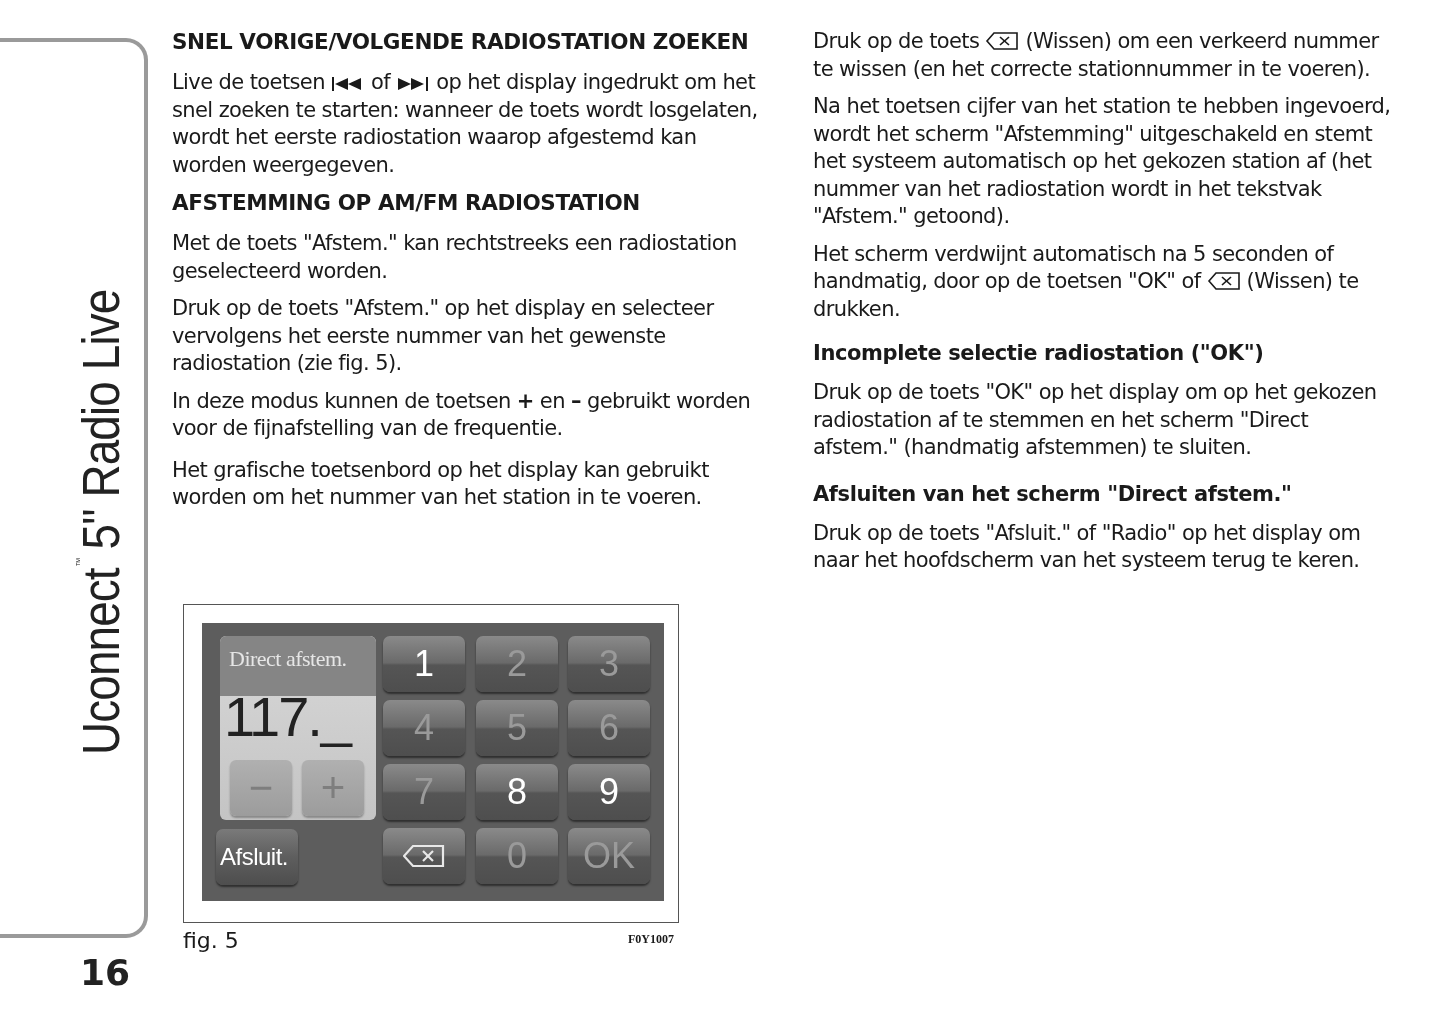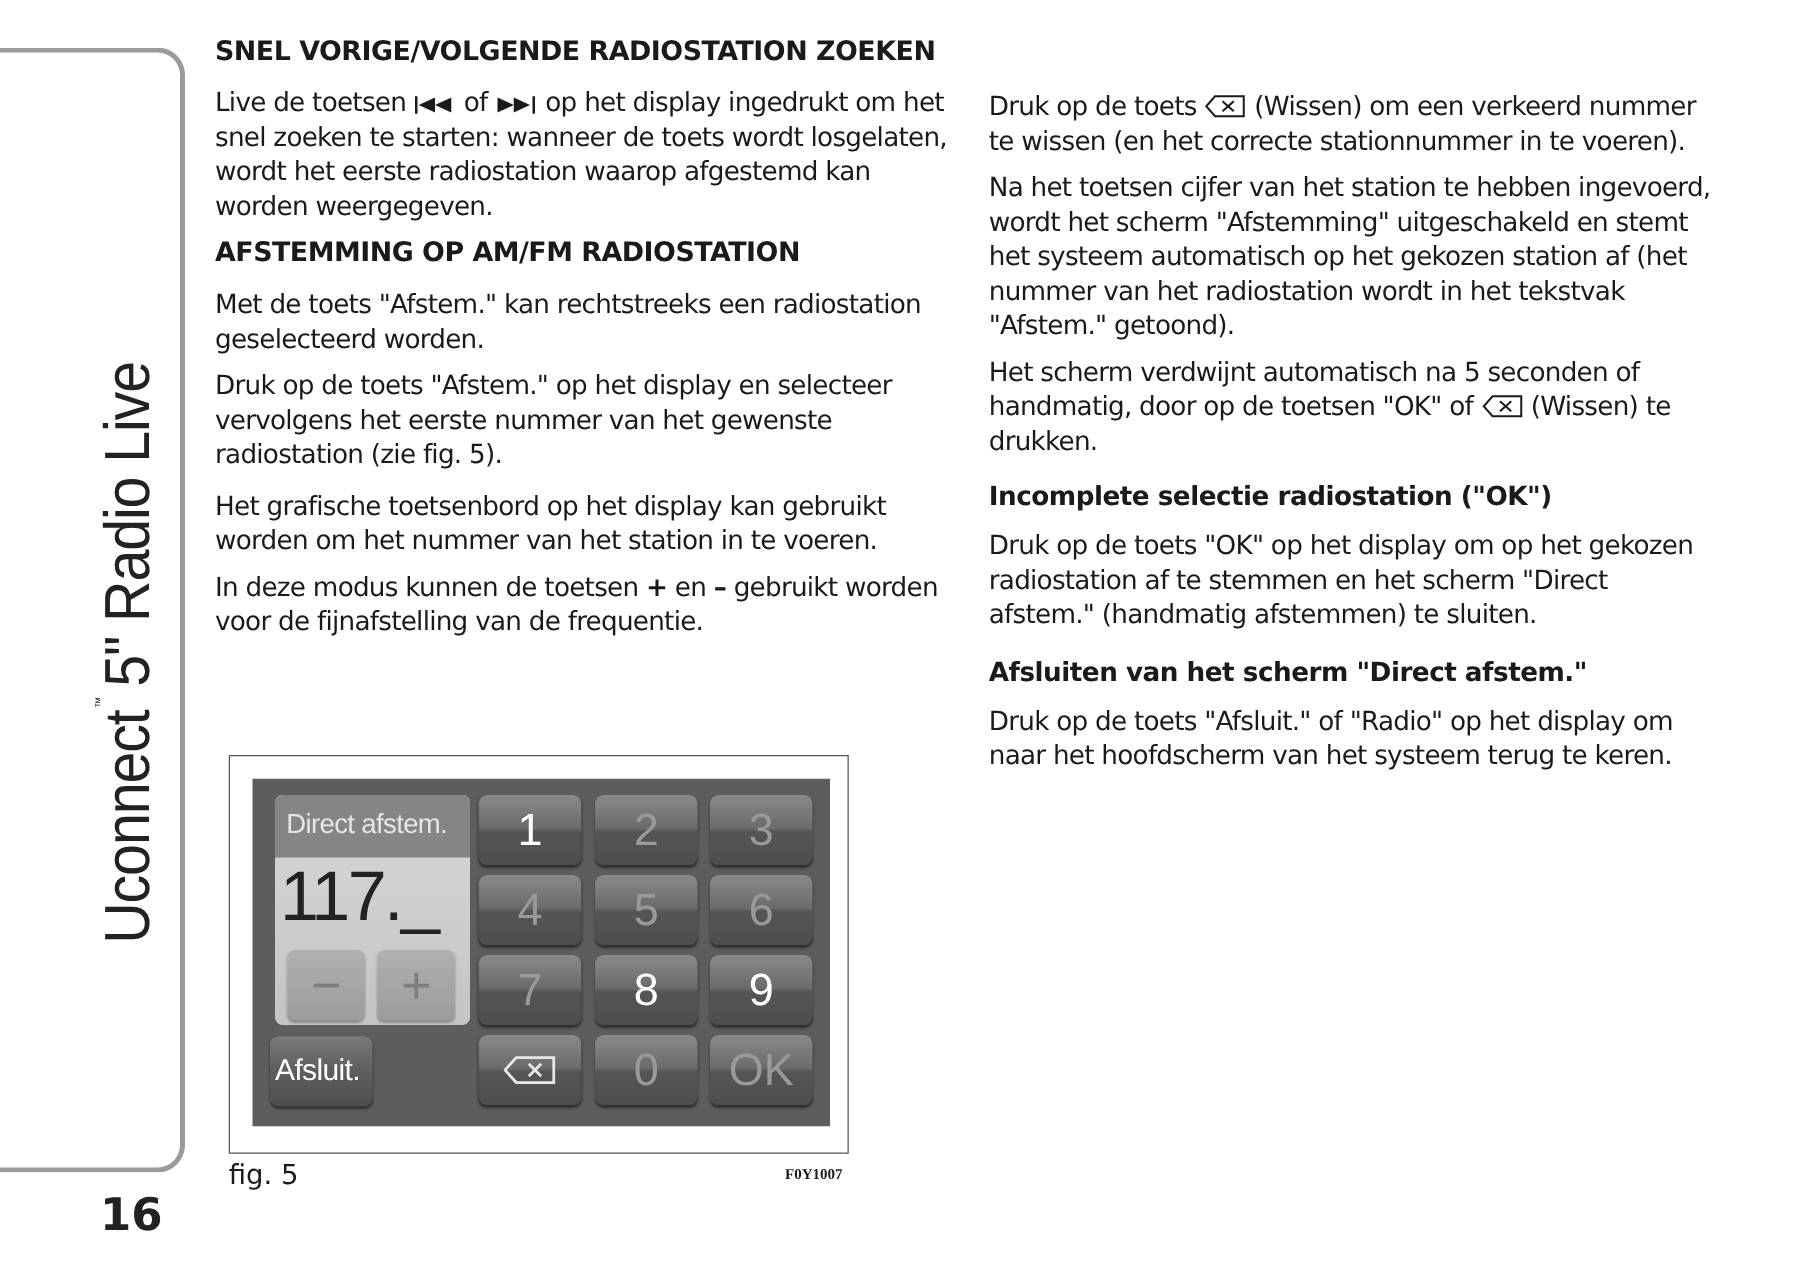--- a/index.html
+++ b/index.html
@@ -13,21 +13,21 @@
                   transform: rotate(-90deg); white-space: nowrap;
                   font-family: "Liberation Sans", sans-serif; font-size: 51px; color: #222; letter-spacing: -1px;
                   transform: rotate(-90deg) scaleX(0.9); }
     .side-title sup { font-size: 10px; vertical-align: 36px; margin: 0 10px 0 2px; }
     .page-number { position: absolute; left: 80px; top: 952px; font-family: "DejaVu Sans", sans-serif;
                    font-weight: bold; font-size: 36px; color: #222; }
 
     
     .col { position: absolute; top: 28px; }
     .col-left { left: 172px; width: 590px; }
-    .col-right { left: 791px; width: 580px; margin-top: 44px; }
+    .col-right { left: 813px; width: 580px; }
     h2.caps { font-family: "DejaVu Sans", sans-serif; font-weight: bold; font-size: 21.5px;
               line-height: 27px; margin: 0 0 14px 0; letter-spacing: -0.4px; color: #1a1a1a; }
     h3.sub { font-family: "DejaVu Sans", sans-serif; font-weight: bold; font-size: 21px;
              line-height: 28px; margin: 0 0 12px 0; letter-spacing: -0.4px; }
     p { font-family: "DejaVu Sans", sans-serif; font-size: 21px; line-height: 27.5px;
         margin: 0 0 10px 0; letter-spacing: -0.6px; }
     .mt { margin-top: 26px; }
     .ico-inline { display: inline-block; vertical-align: -3px; }
 
     
@@ -36,21 +36,21 @@
     .screen { position: absolute; left: 18px; top: 18px; width: 462px; height: 278px;
               background: #5d5d5d; }
     .key { position: absolute; width: 82px; height: 56px; border-radius: 7px;
            background: linear-gradient(#8a8a8a 0%, #6a6a6a 48%, #555 52%, #4e4e4e 100%);
            box-shadow: 0 2px 2px rgba(0,0,0,0.5);
            display: flex; align-items: center; justify-content: center;
            font-family: "Liberation Sans", sans-serif; font-size: 36px; color: #9a9a9a; }
     .key.active { color: #ffffff; }
     .panel { position: absolute; left: 18px; top: 13px; width: 156px; height: 184px;
              border-radius: 6px; background: linear-gradient(#d8d8d8, #c4c4c4); overflow: hidden; }
-    .panel-head { height: 50px; background: #858585; color: #e6e6e6; font-family: Liberation Sans, sans-serif;
+    .panel-head { height: 60px; background: #858585; color: #e6e6e6; font-family: Liberation Serif, serif;
                   font-size: 22px; line-height: 46px; padding-left: 9px; letter-spacing: -0.5px; }
     .freq { position: absolute; left: 4px; top: 48px; font-family: "Liberation Sans", sans-serif; font-size: 56px;
             color: #222; letter-spacing: -2px; }
     .step { position: absolute; top: 124px; width: 62px; height: 56px; border-radius: 6px;
             background: linear-gradient(#b0b0b0, #9c9c9c); box-shadow: 0 2px 2px rgba(0,0,0,0.3);
             display: flex; align-items: center; justify-content: center;
             font-family: "Liberation Sans", sans-serif; font-size: 42px; color: #7e7e7e; }
     .exit-btn { position: absolute; left: 14px; top: 206px; width: 82px; height: 56px; border-radius: 7px;
                 background: linear-gradient(#7a7a7a 0%, #5e5e5e 50%, #4e4e4e 100%); box-shadow: 0 2px 2px rgba(0,0,0,0.5);
                 color: #fff; font-family: "Liberation Sans", sans-serif; font-size: 24px; letter-spacing: -0.5px;
@@ -80,28 +80,28 @@
         <polygon points="2,4 15,10 2,16" fill="#1a1a1a"></polygon>
         <polygon points="15,4 28,10 15,16" fill="#1a1a1a"></polygon>
         <rect x="30" y="3" width="2" height="14" fill="#1a1a1a"></rect>
       </svg>
     <span>op het display ingedrukt om het snel zoeken te starten: wanneer de toets wordt losgelaten, wordt het eerste radiostation waarop afgestemd kan worden weergegeven.</span>
   </p>
 
   <h2 class="caps mt">AFSTEMMING OP AM/FM RADIOSTATION</h2>
   <p>Met de toets "Afstem." kan rechtstreeks een radiostation geselecteerd worden.</p>
   <p>Druk op de toets "Afstem." op het display en selecteer vervolgens het eerste nummer van het gewenste radiostation (zie fig. 5).</p>
-  <p style="margin-top:14px">Het grafische toetsenbord op het display kan gebruikt worden om het nummer van het station in te voeren.</p>
   <p>
     <span>In deze modus kunnen de toetsen</span>
     <b>+</b>
     <span>en</span>
     <b>–</b>
     <span>gebruikt worden voor de fijnafstelling van de frequentie.</span>
   </p>
+  <p style="margin-top:14px">Het grafische toetsenbord op het display kan gebruikt worden om het nummer van het station in te voeren.</p>
 </div>
 
 <div class="figure">
   <div class="screen">
     <div class="panel">
       <div class="panel-head">Direct afstem.</div>
       <div class="freq">117._</div>
       <div class="step" style="left:10px">−</div>
       <div class="step" style="left:82px">+</div>
     </div>

